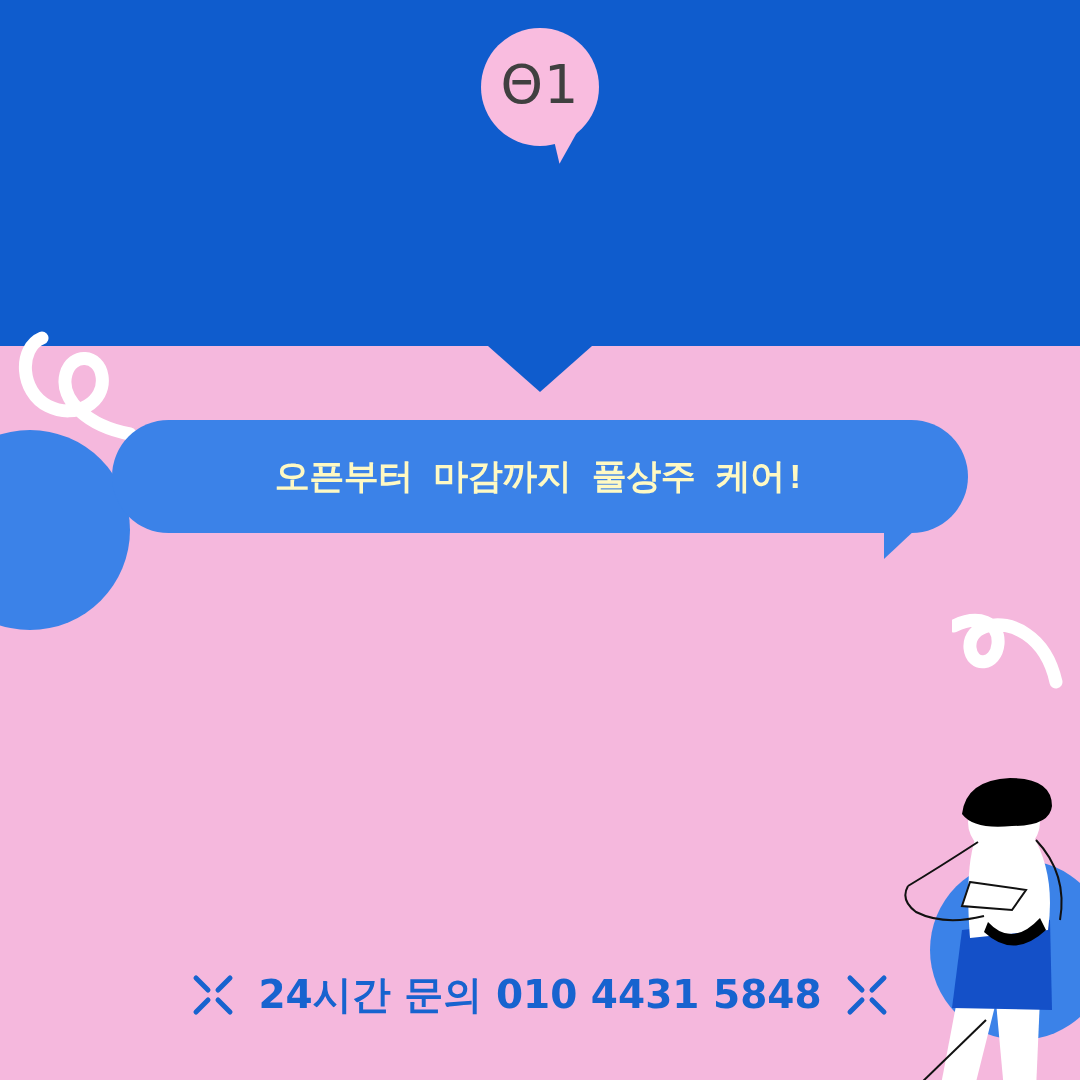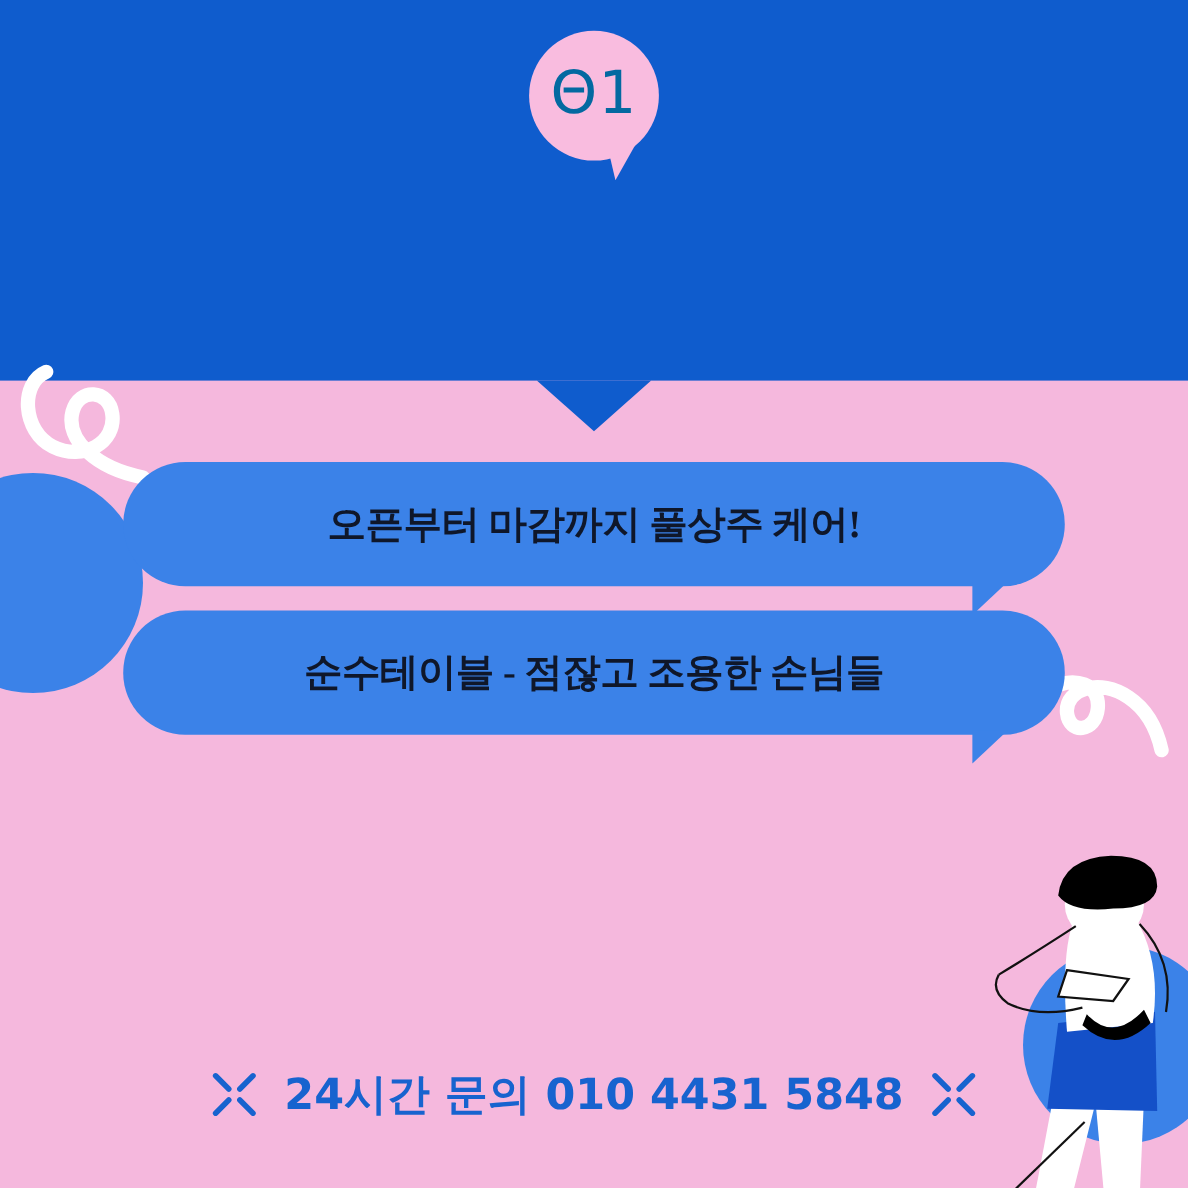--- a/index.html
+++ b/index.html
@@ -65,21 +65,21 @@
     border-left: 14px solid transparent;
     border-right: 14px solid transparent;
     border-top: 36px solid #f9bcdf;
     z-index: 3;
   }
   #badge-text {
     position: relative;
     font-family: "DejaVu Sans", sans-serif;
     font-size: 54px;
     font-weight: 400;
-    color: #0369a1;
+    color: #404040;
     letter-spacing: 1px;
     line-height: 1;
     transform: translateY(-2px);
   }
 
   #title {
     position: absolute;
     left: 0;
     top: 150px;
     width: 1080px;
@@ -134,22 +134,22 @@
     position: absolute;
     right: 52px;
     bottom: -26px;
     width: 0; height: 0;
     border-left: 0 solid transparent;
     border-right: 32px solid transparent;
     border-top: 30px solid #3b82e8;
   }
 
   .bubble-text {
-    color: #0f172a;
-    font-family: Liberation Serif, serif;
+    color: #fef9c3;
+    font-family: Liberation Mono, monospace;
     font-weight: 700;
     font-size: 35px;
     letter-spacing: -0.5px;
     white-space: nowrap;
   }
 
   
   #footer {
     position: absolute;
     left: 0;
@@ -210,26 +210,20 @@
   <div id="bubbles">
 
     <div class="bubble-wrap">
       <div class="bubble">
         <span class="bubble-text">오픈부터 마감까지 풀상주 케어!</span>
       </div>
       <div class="bubble-tail"></div>
     </div>
 
 
-    <div class="bubble-wrap">
-      <div class="bubble">
-        <span class="bubble-text">순수테이블 - 점잖고 조용한 손님들</span>
-      </div>
-      <div class="bubble-tail"></div>
-    </div>
 
 
   </div>
 
   <div id="footer">
     <svg class="sparkle" width="46" height="46" viewBox="0 0 46 46">
       <g stroke="#1763cf" stroke-width="5" stroke-linecap="round">
         <line x1="6" y1="6" x2="18" y2="18"></line>
         <line x1="40" y1="6" x2="28" y2="18"></line>
         <line x1="6" y1="40" x2="18" y2="28"></line>

